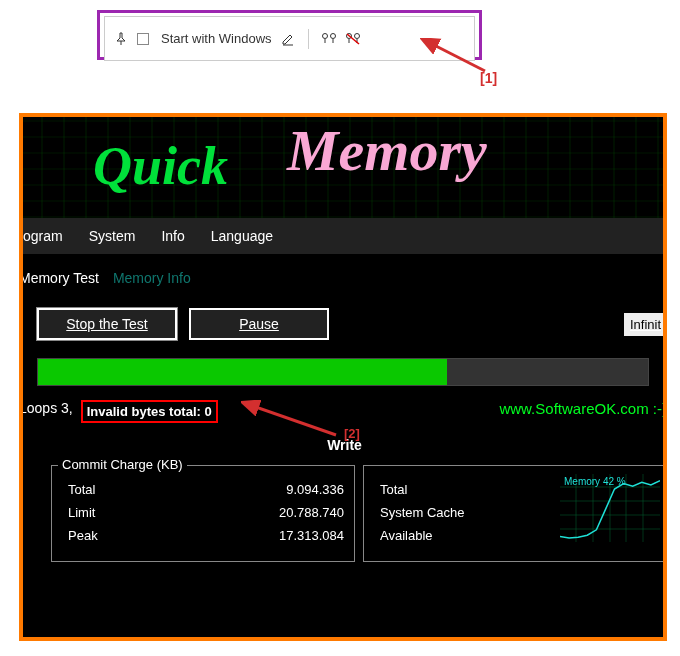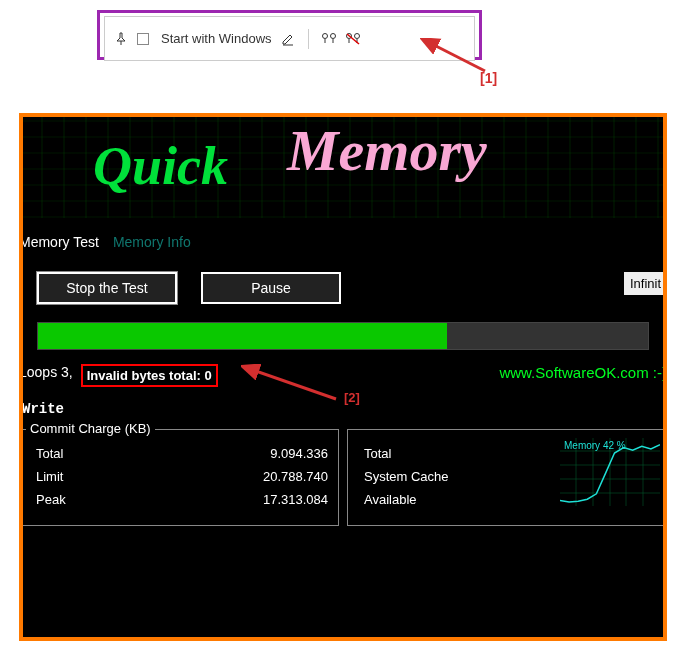--- a/index.html
+++ b/index.html
@@ -37,39 +37,39 @@
 .menubar { display: flex; gap: 18px; padding: 8px 0 8px 0; background: #222; color: #fff; font-size: 14px; }
 .menubar span { padding: 2px 4px; }
 
 
 .content { padding: 10px 0 0 0; color: #fff; }
 
 .tabs { display: flex; gap: 14px; margin-left: 0; padding: 6px 0; }
 .tab { color: #fff; font-size: 14px; }
 .tab.inactive { color: #0f766e; }
 
-.controls { display: flex; gap: 24px; padding: 16px 0 12px 18px; align-items: flex-start; }
+.controls { display: flex; gap: 12px; padding: 16px 0 12px 18px; align-items: center; text-decoration: underline; }
 .btn { background: #222; border: 2px solid #fff; color: #fff; padding: 6px 22px; font-size: 14px; min-width: 140px; text-align: center; }
 .btn.stop { outline: 1px solid #888; }
 .right-ctrl { margin-left: auto; background: #eee; color: #000; padding: 4px 6px; font-size: 13px; }
 
 .progress { margin: 6px 18px 6px 18px; height: 28px; background: #333; position: relative; border: 1px solid #444; }
 .progress-fill { height: 100%; background: #0ac800; width: 67%; }
 
 .loops-row { display: flex; align-items: flex-start; padding: 8px 0 8px 0; gap: 8px; }
 .loops-text { font-size: 14px; }
 .invalid-box { border: 2px solid #ff0000; padding: 2px 4px; font-weight: bold; }
 .url-text { color: #00ff21; font-size: 15px; margin-left: auto; padding-right: 0; }
 
 .annotation2 { color: #d32f2f; font-weight: bold; font-size: 13px; position: absolute; }
 .arrow2 { position: absolute; }
 
-.write-row { text-align: left; padding: 6px 0 8px 3px; font-weight: bold; font-size: 14px; font-family: Liberation Mono, monospace; }
-
-.groups { display: flex; gap: 8px; margin-top: 4px; }
+.write-row { text-align: center; padding: 6px 0 8px 3px; font-weight: bold; font-size: 14px; }
+
+.groups { display: flex; gap: 8px; margin-top: 4px; padding-left: 32px; }
 .group { flex: 1; border: 1px solid #888; border-radius: 0; padding: 8px 10px 10px 10px; position: relative; }
 .group-title { position: absolute; top: -9px; left: 6px; background: #000; padding: 0 4px; font-size: 13px; }
 .kv { display: flex; justify-content: space-between; margin: 8px 0; font-size: 13px; }
 .kv .k { color: #fff; margin-left: 6px; }
 .kv .v { color: #fff; text-align: right; }
 
 .chartbox { position: absolute; right: 6px; top: 8px; width: 100px; height: 68px; }
 .chart-label { position: absolute; top: 2px; left: 4px; font-size: 10px; color: #1ee0d6; }
 </style>
 </head>
@@ -123,20 +123,26 @@
 
 <div class="main-outline"></div>
 <div class="window">
 
   <div class="banner">
     <div class="matrix"></div>
     <span class="banner-text2">Memory</span>
     <span class="banner-text1">Quick</span>
   </div>
 
+  <div class="menubar">
+    <span>ogram</span>
+    <span>System</span>
+    <span>Info</span>
+    <span>Language</span>
+  </div>
 
   <div class="content">
     <div class="tabs">
       <span class="tab">Memory Test</span>
       <span class="tab inactive">Memory Info</span>
     </div>
 
     <div class="controls">
       <div class="btn stop">Stop the Test</div>
       <div class="btn">Pause</div>

